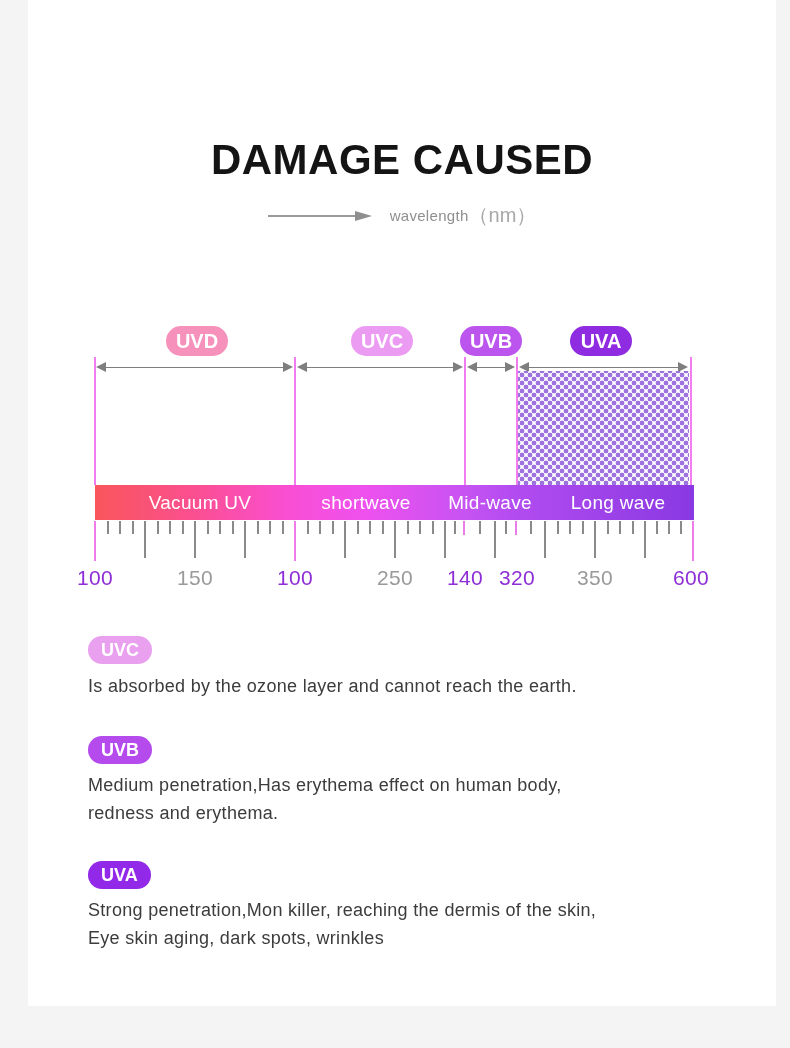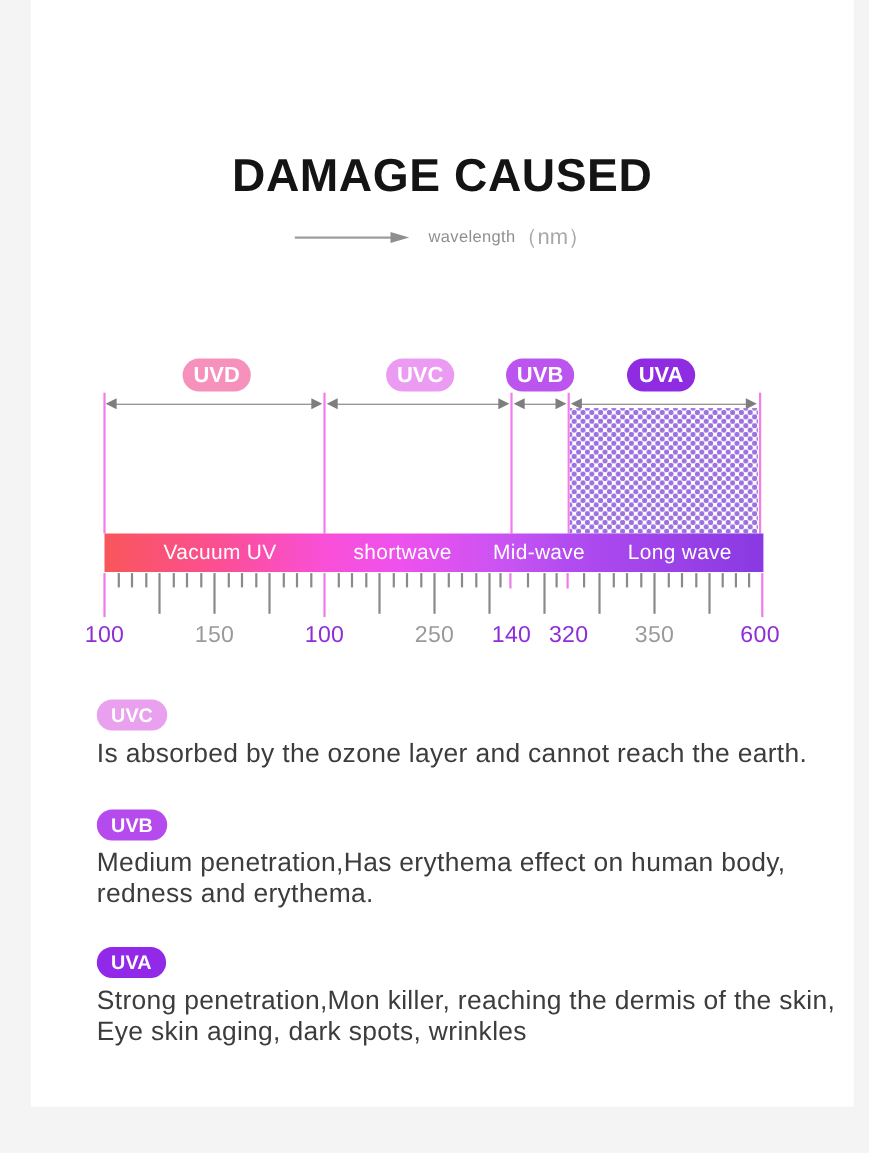--- a/index.html
+++ b/index.html
@@ -46,21 +46,21 @@
   .ruler{position:absolute;left:0;top:521px;width:790px;height:42px;}
   .tick{position:absolute;top:0;width:2px;}
 
   .nums{position:absolute;left:0;top:566px;width:667px;height:24px;}
   .num{position:absolute;transform:translateX(-50%);font-size:21px;letter-spacing:0.3px;}
   .num.hl{color:#8e2ed6;}
   .num.muted{color:#9a9a9a;}
 
   .sec-badge{position:absolute;left:88px;height:28px;padding:0 13px;border-radius:14px;color:#fff;
              font-size:18px;font-weight:700;display:flex;align-items:center;justify-content:center;}
-  .sec-text{position:absolute;left:88px;font-size:24px;color:#3c3c3c;line-height:28px;letter-spacing:0.3px;}
+  .sec-text{position:absolute;left:88px;font-size:18px;color:#3c3c3c;line-height:28px;letter-spacing:0.3px;}
 </style>
 </head>
 <body>
 
 <div class="page">
   <div class="card"></div>
 
   <div class="title2">DAMAGE CAUSED</div>
 
   <div class="wl-row">

